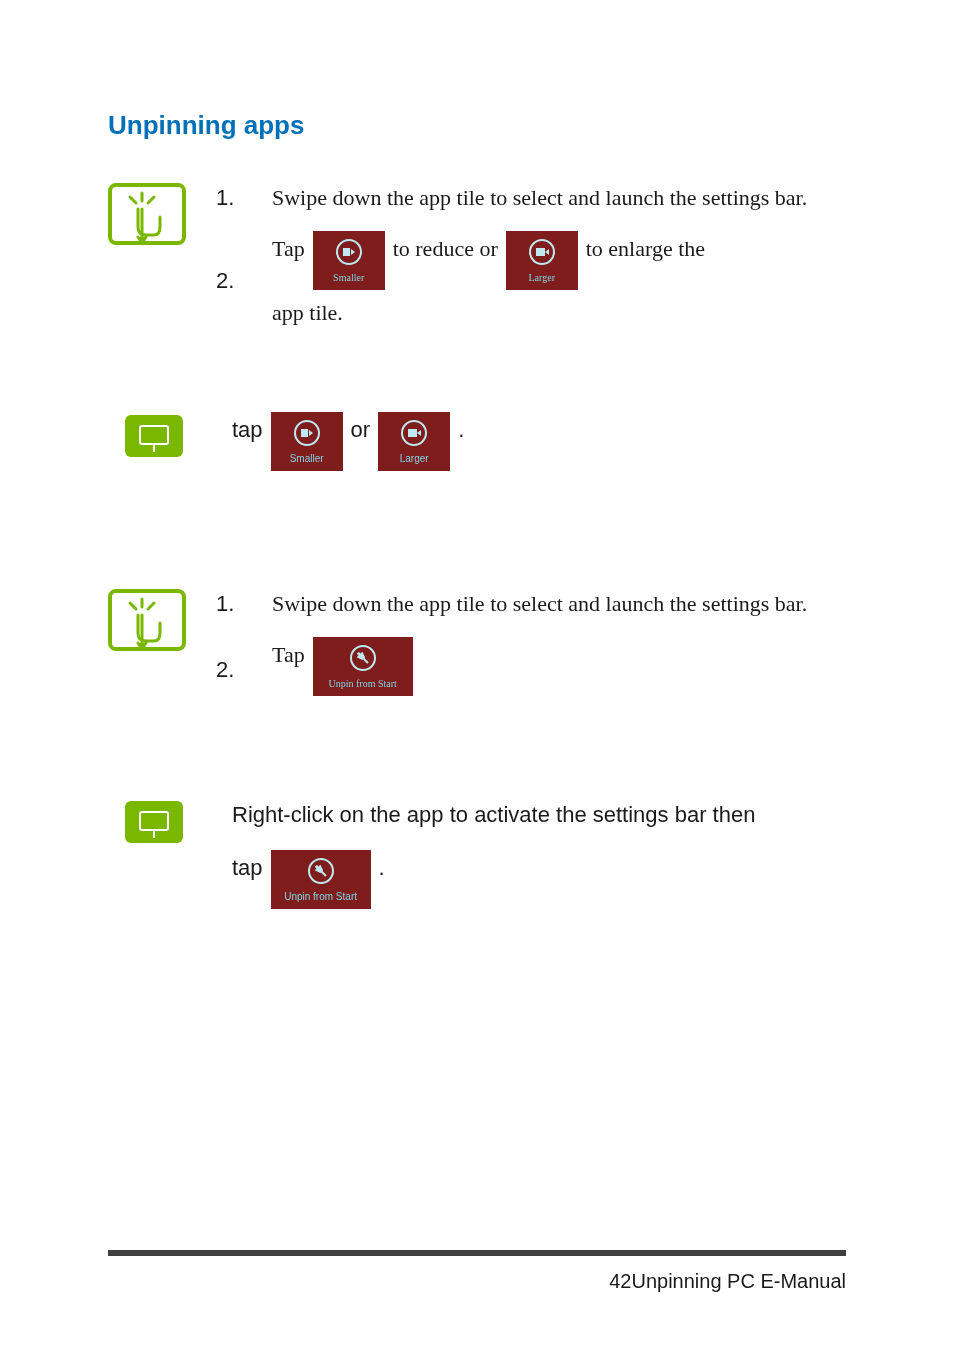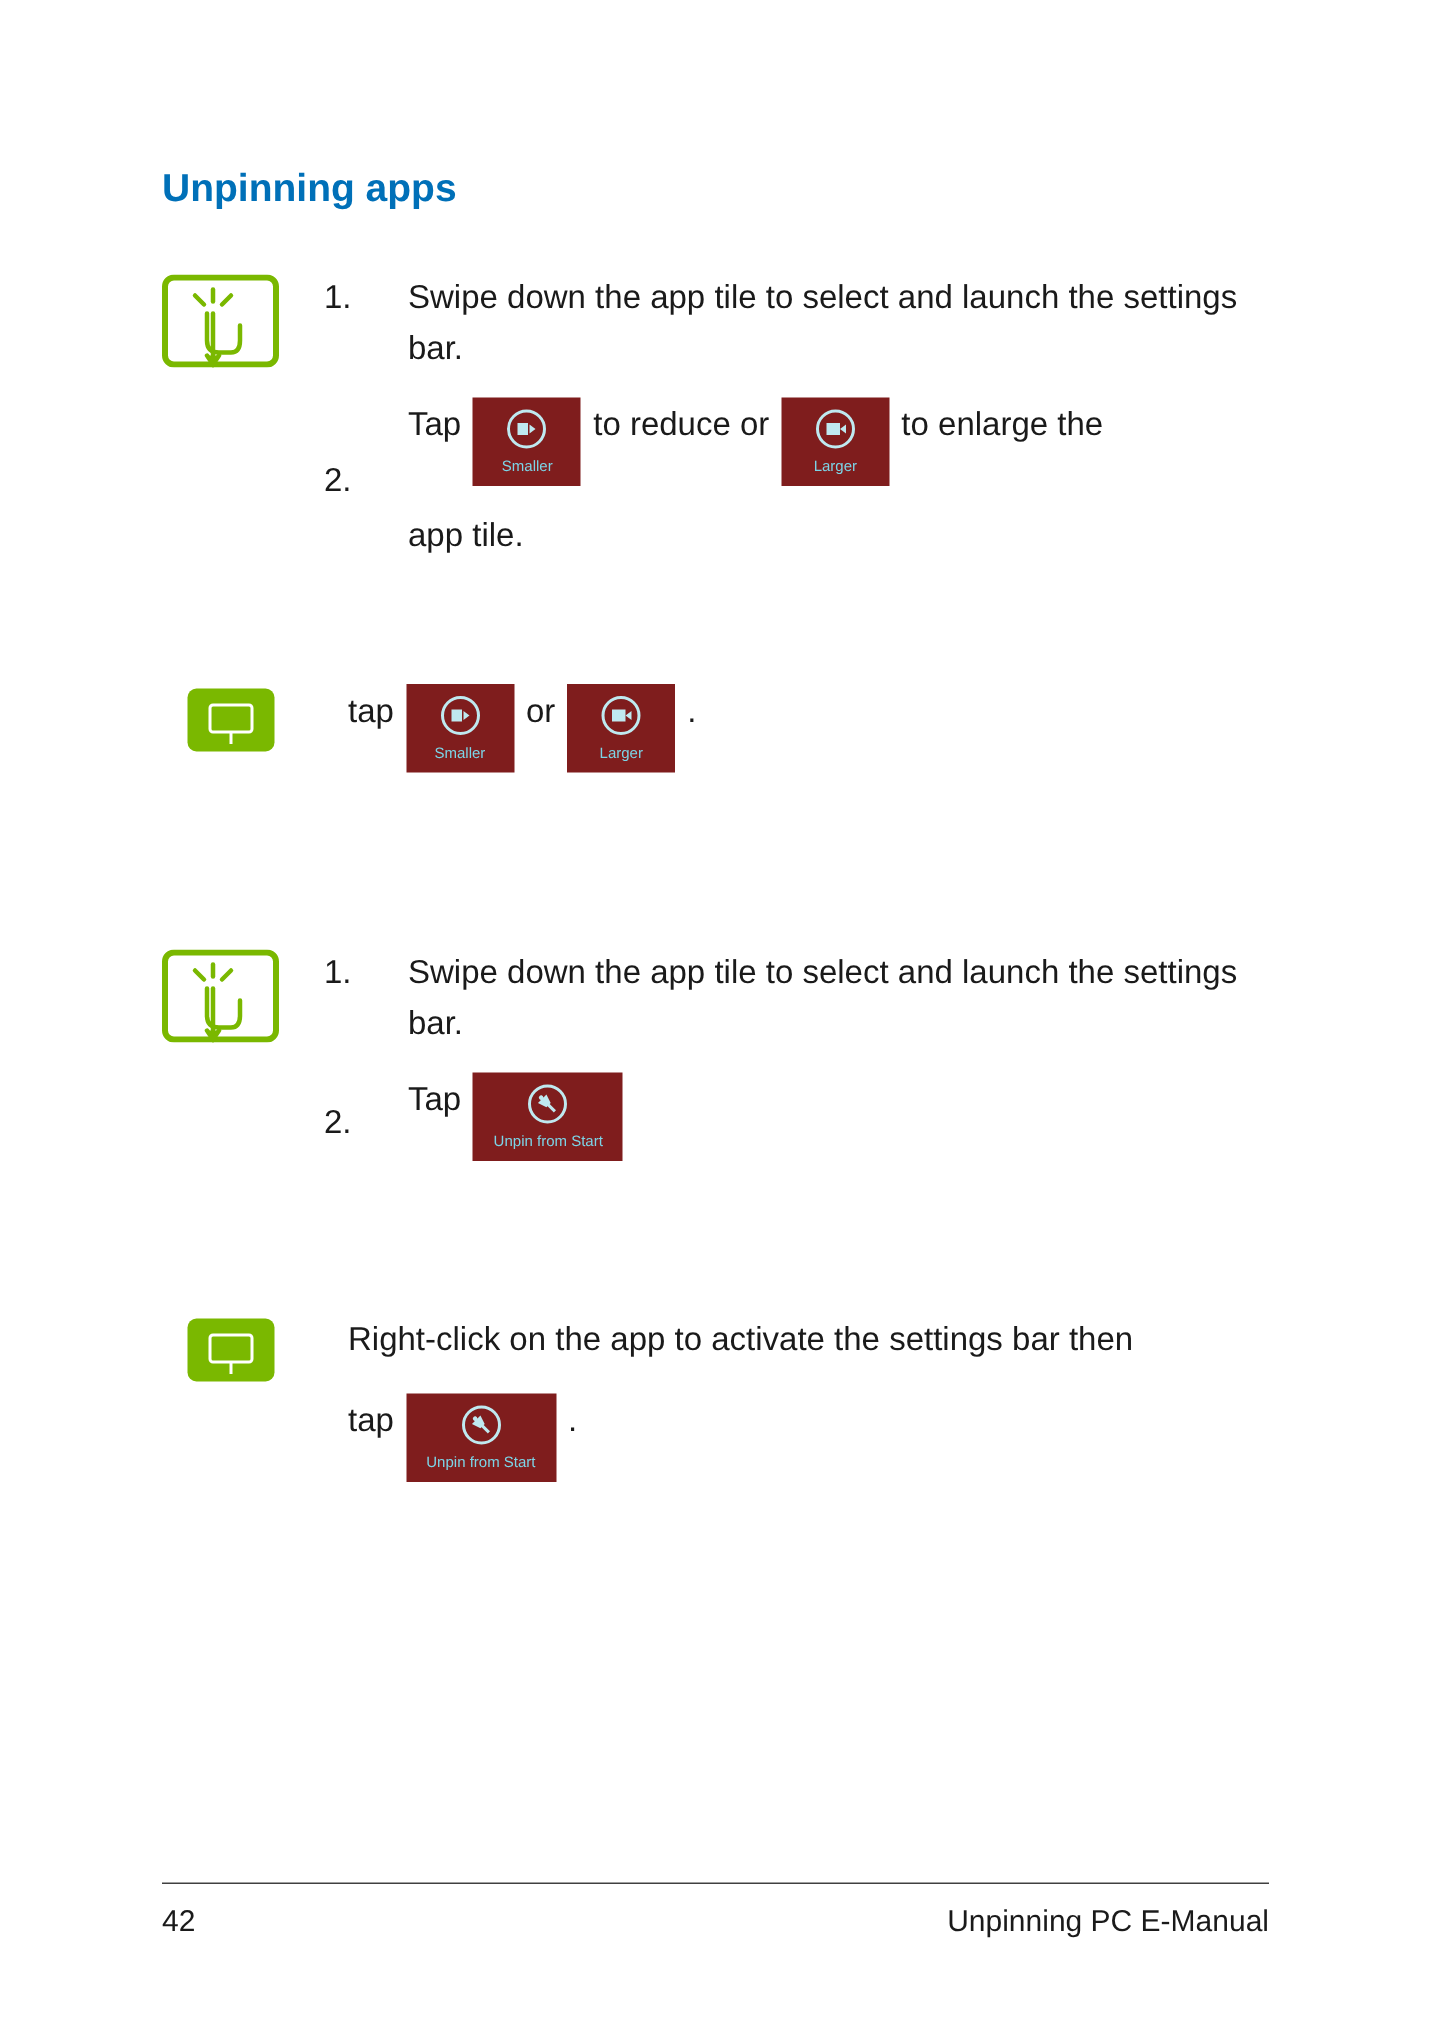--- a/index.html
+++ b/index.html
@@ -50,20 +50,21 @@
       align-items: baseline;
     }
     .step-num {
       font-size: 22px;
       width: 56px;
       flex-shrink: 0;
     }
     .step-text {
       font-size: 22px;
       line-height: 1.55;
+      font-family: Liberation Serif, serif;
     }
     .inline-btn {
       display: inline-block;
       vertical-align: middle;
       background: #7f1d1d;
       text-align: center;
       padding: 6px 8px 4px 8px;
       margin: 0 8px;
       min-width: 72px;
     }
@@ -98,24 +99,24 @@
       margin-bottom: 18px;
     }
     .section-gap {
       height: 90px;
     }
     .footer {
       position: absolute;
       bottom: 52px;
       left: 108px;
       right: 108px;
-      border-top: 1px solid #404040;
+      border-top: 6px solid #404040;
       padding-top: 14px;
       display: flex;
-      justify-content: space-between;
+      justify-content: flex-end;
       font-size: 20px;
       color: #1a1a1a;
     }
   </style>
 </head>
 <body>
 
 <div class="page-content">
 
   <h2 class="heading-blue">Unpinning apps</h2>
@@ -156,21 +157,21 @@
             <span class="inline-btn">
               <svg width="30" height="30" viewBox="0 0 30 30">
                 <circle cx="15" cy="15" r="12" fill="none" stroke="#bfe9f0" stroke-width="2"></circle>
                 <rect x="9" y="11" width="9" height="8" fill="#bfe9f0"></rect>
                 <path d="M 18 15 L 22 12 L 22 18 Z" fill="#bfe9f0"></path>
               </svg>
               <div class="inline-btn-label">Larger</div>
             </span>
             <span>to enlarge the</span>
           </div>
-          <div class="step-text" style="margin-top:10px;">app tile.</div>
+          <div class="step-text" style="">app tile.</div>
         </div>
       </div>
     </div>
   </div>
 
   <div style="height:46px;"></div>
 
   <div class="instruction-row">
     <div class="touchpad-icon">
       <svg viewBox="0 0 60 44" width="60" height="44">

